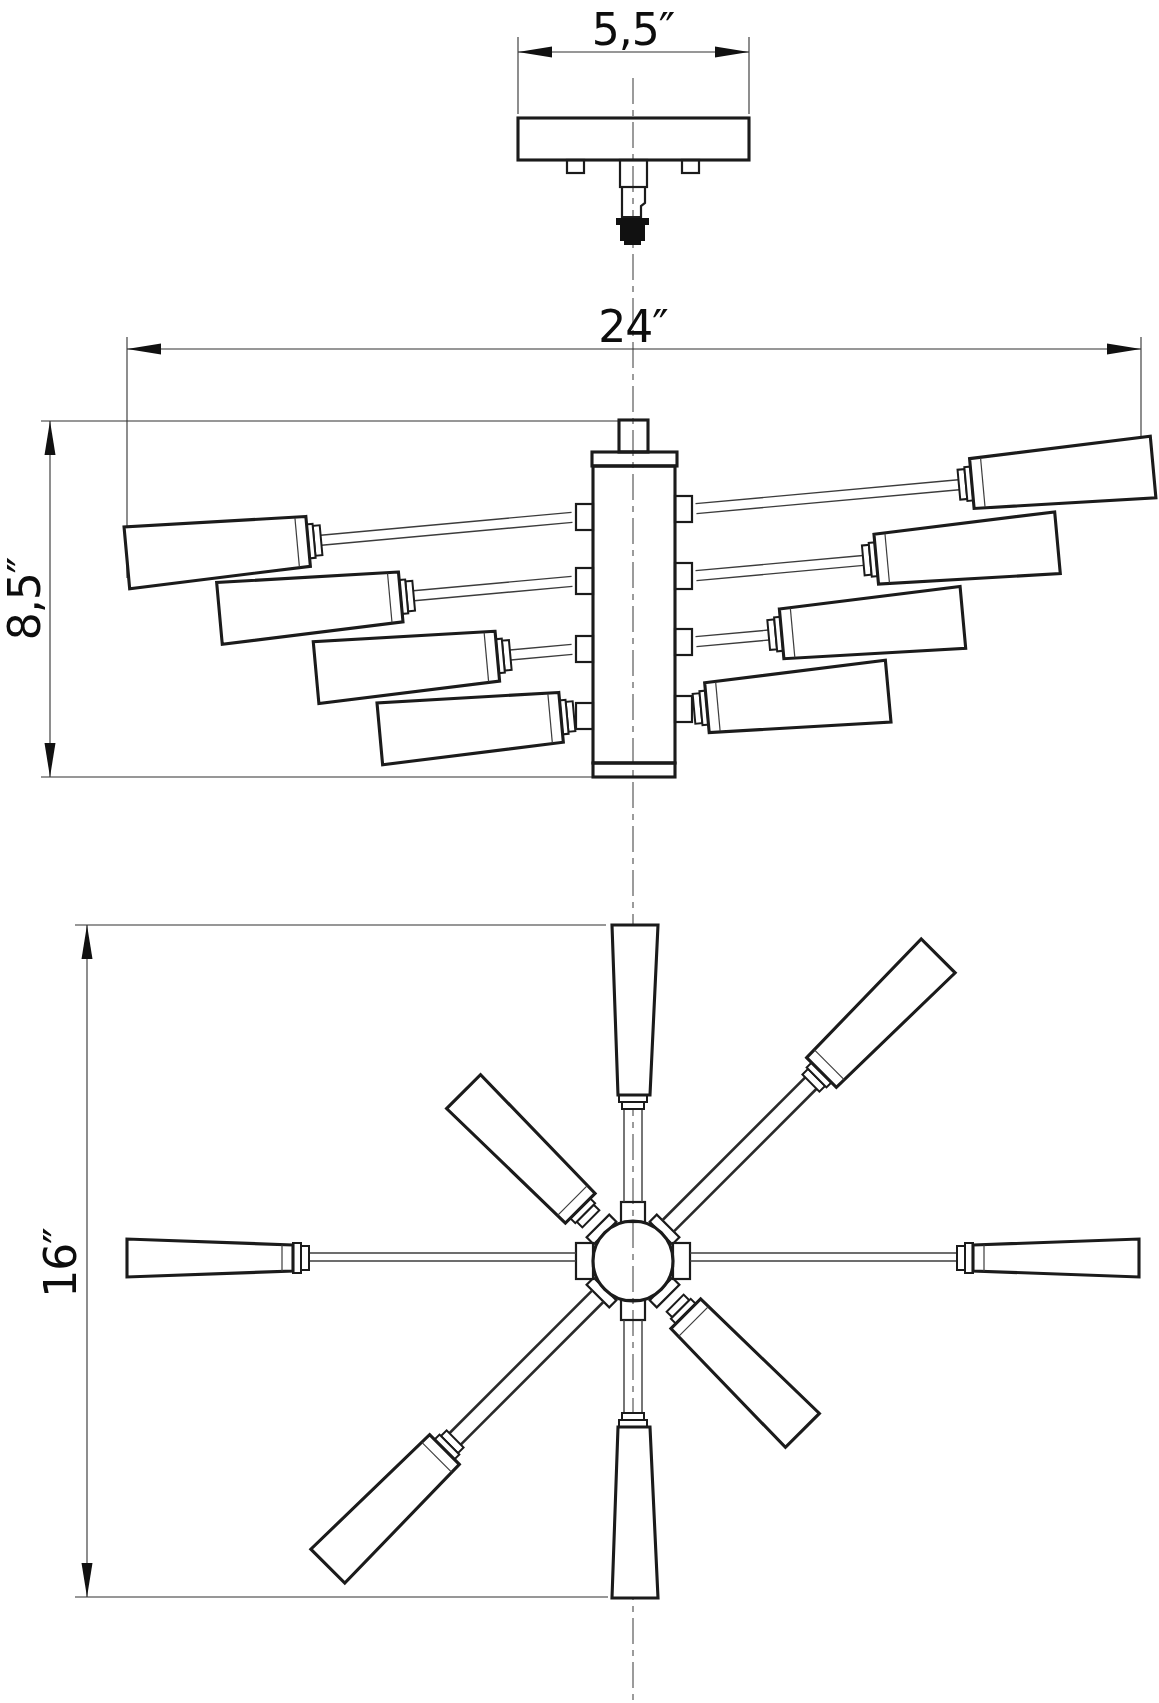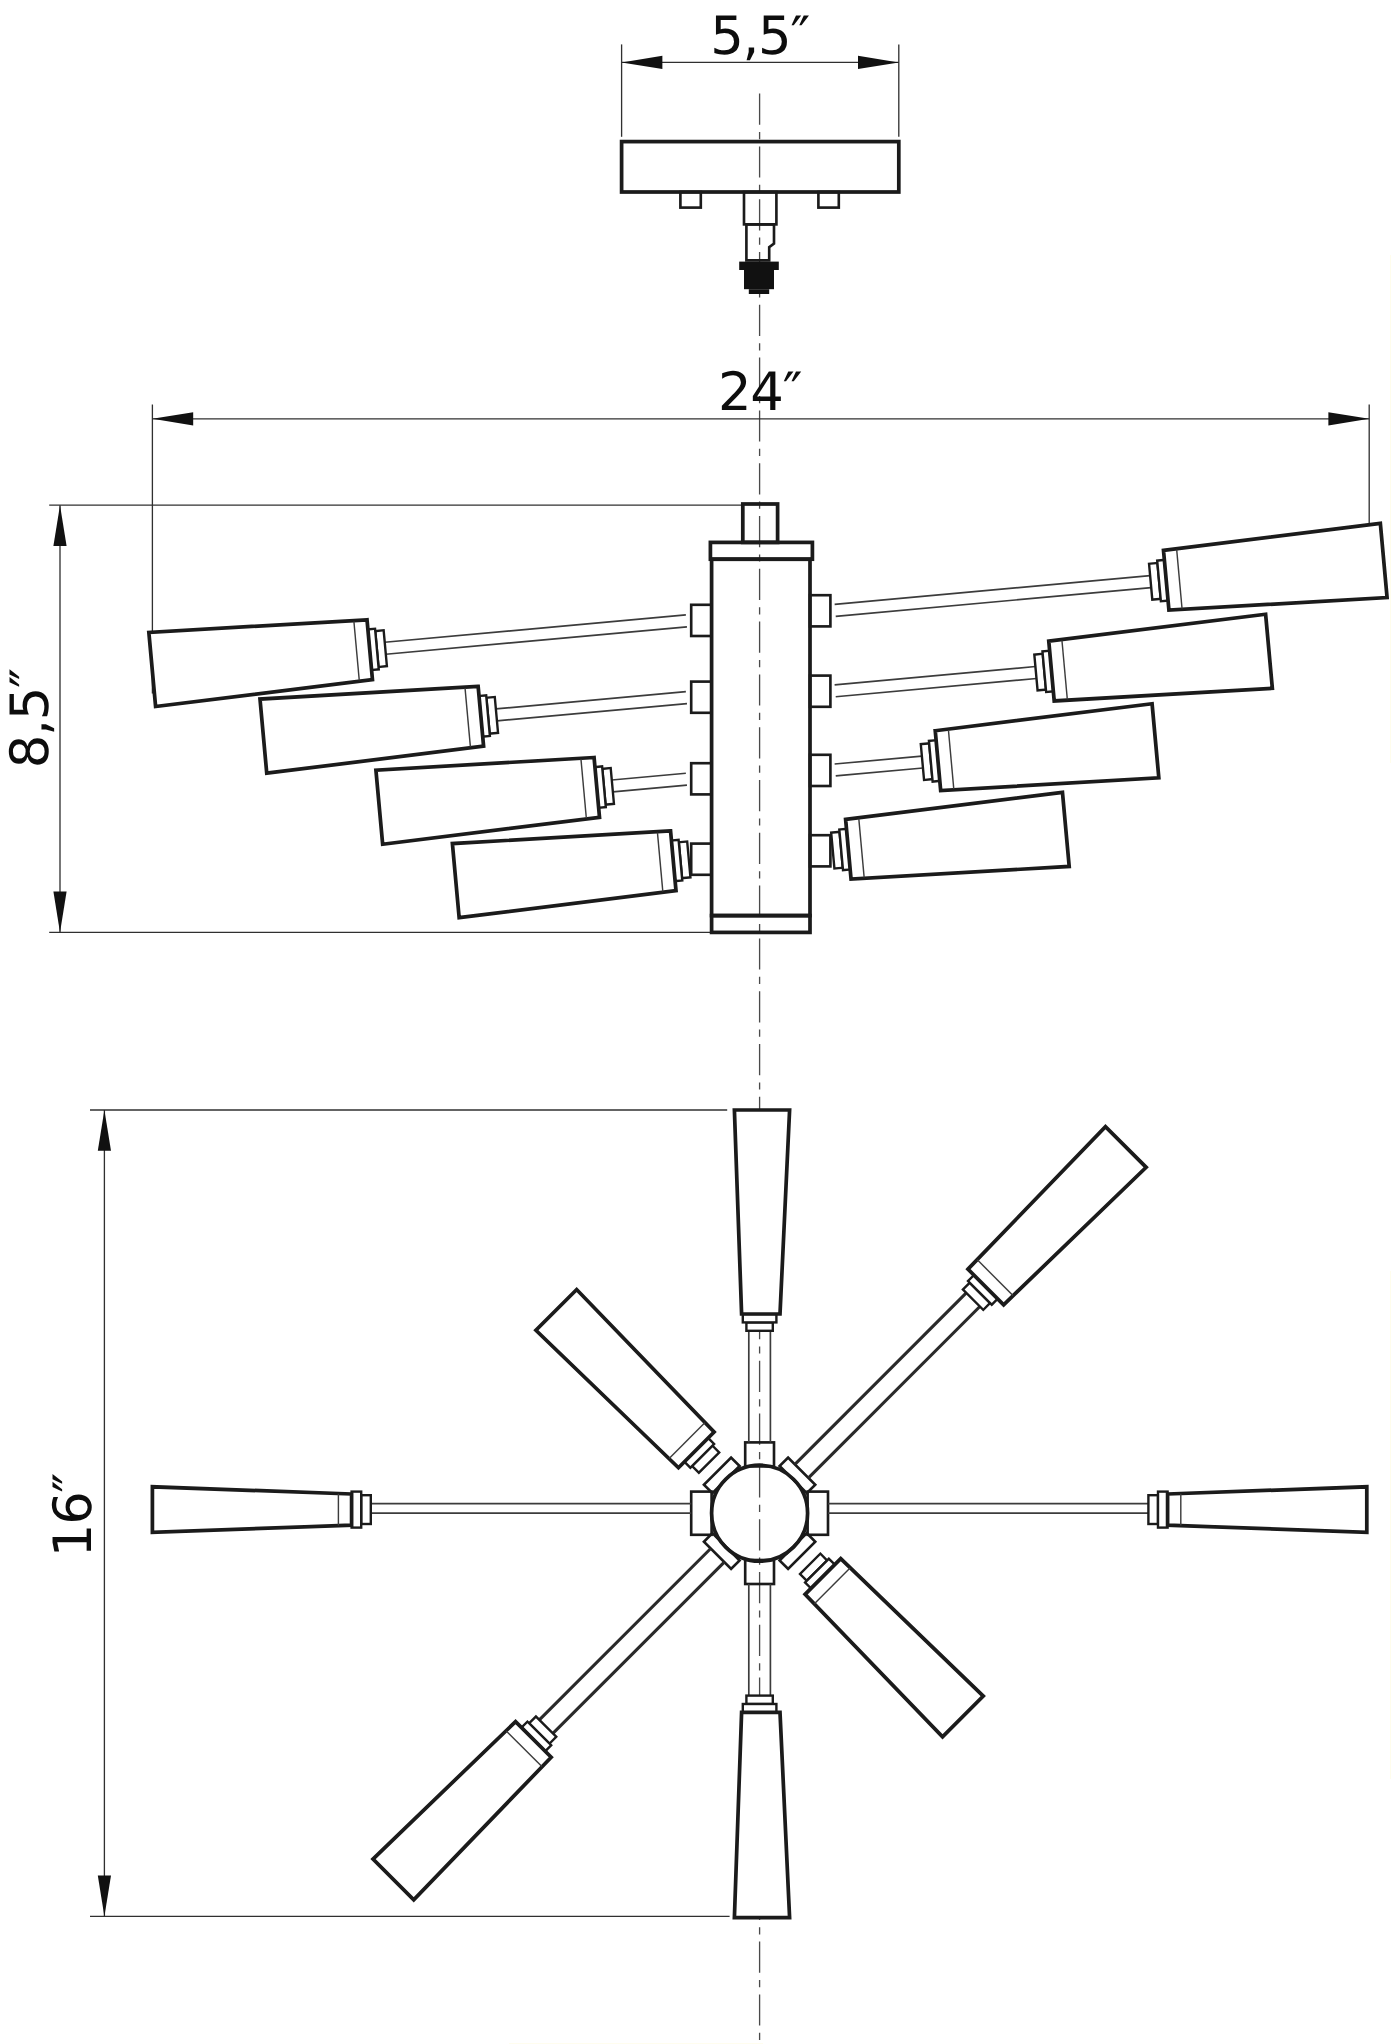--- a/index.html
+++ b/index.html
@@ -1,16 +1,16 @@
 <!DOCTYPE html>
 <html style="--line: #1b1b1b;"><head>
 <meta charset="utf-8">
 <style>
   html,body{margin:0;padding:0;background:#ffffff;}
-  .page{width:1159px;height:1703px;background:#fef9c3;position:relative;overflow:hidden;}
+  .page{width:1159px;height:1703px;background:#c2410c;position:relative;overflow:hidden;}
   svg{display:block;}
   .thick{fill:none;stroke:var(--line,#1b1b1b);stroke-width:3.1;stroke-linejoin:miter;}
   .med{fill:none;stroke:var(--line,#1b1b1b);stroke-width:2.2;}
   .fer{fill:#ffffff;stroke:var(--line,#1b1b1b);stroke-width:2;}
   .thin{fill:none;stroke:#3c3c3c;stroke-width:1.2;}
   .tube{fill:none;stroke:#3c3c3c;stroke-width:1.4;}
   .tube2{fill:none;stroke:#2a2a2a;stroke-width:2.6;}
   .dim{fill:none;stroke:#303030;stroke-width:1.1;}
   .arrow{fill:#111;stroke:none;}
   .solid{fill:#111;stroke:none;}

